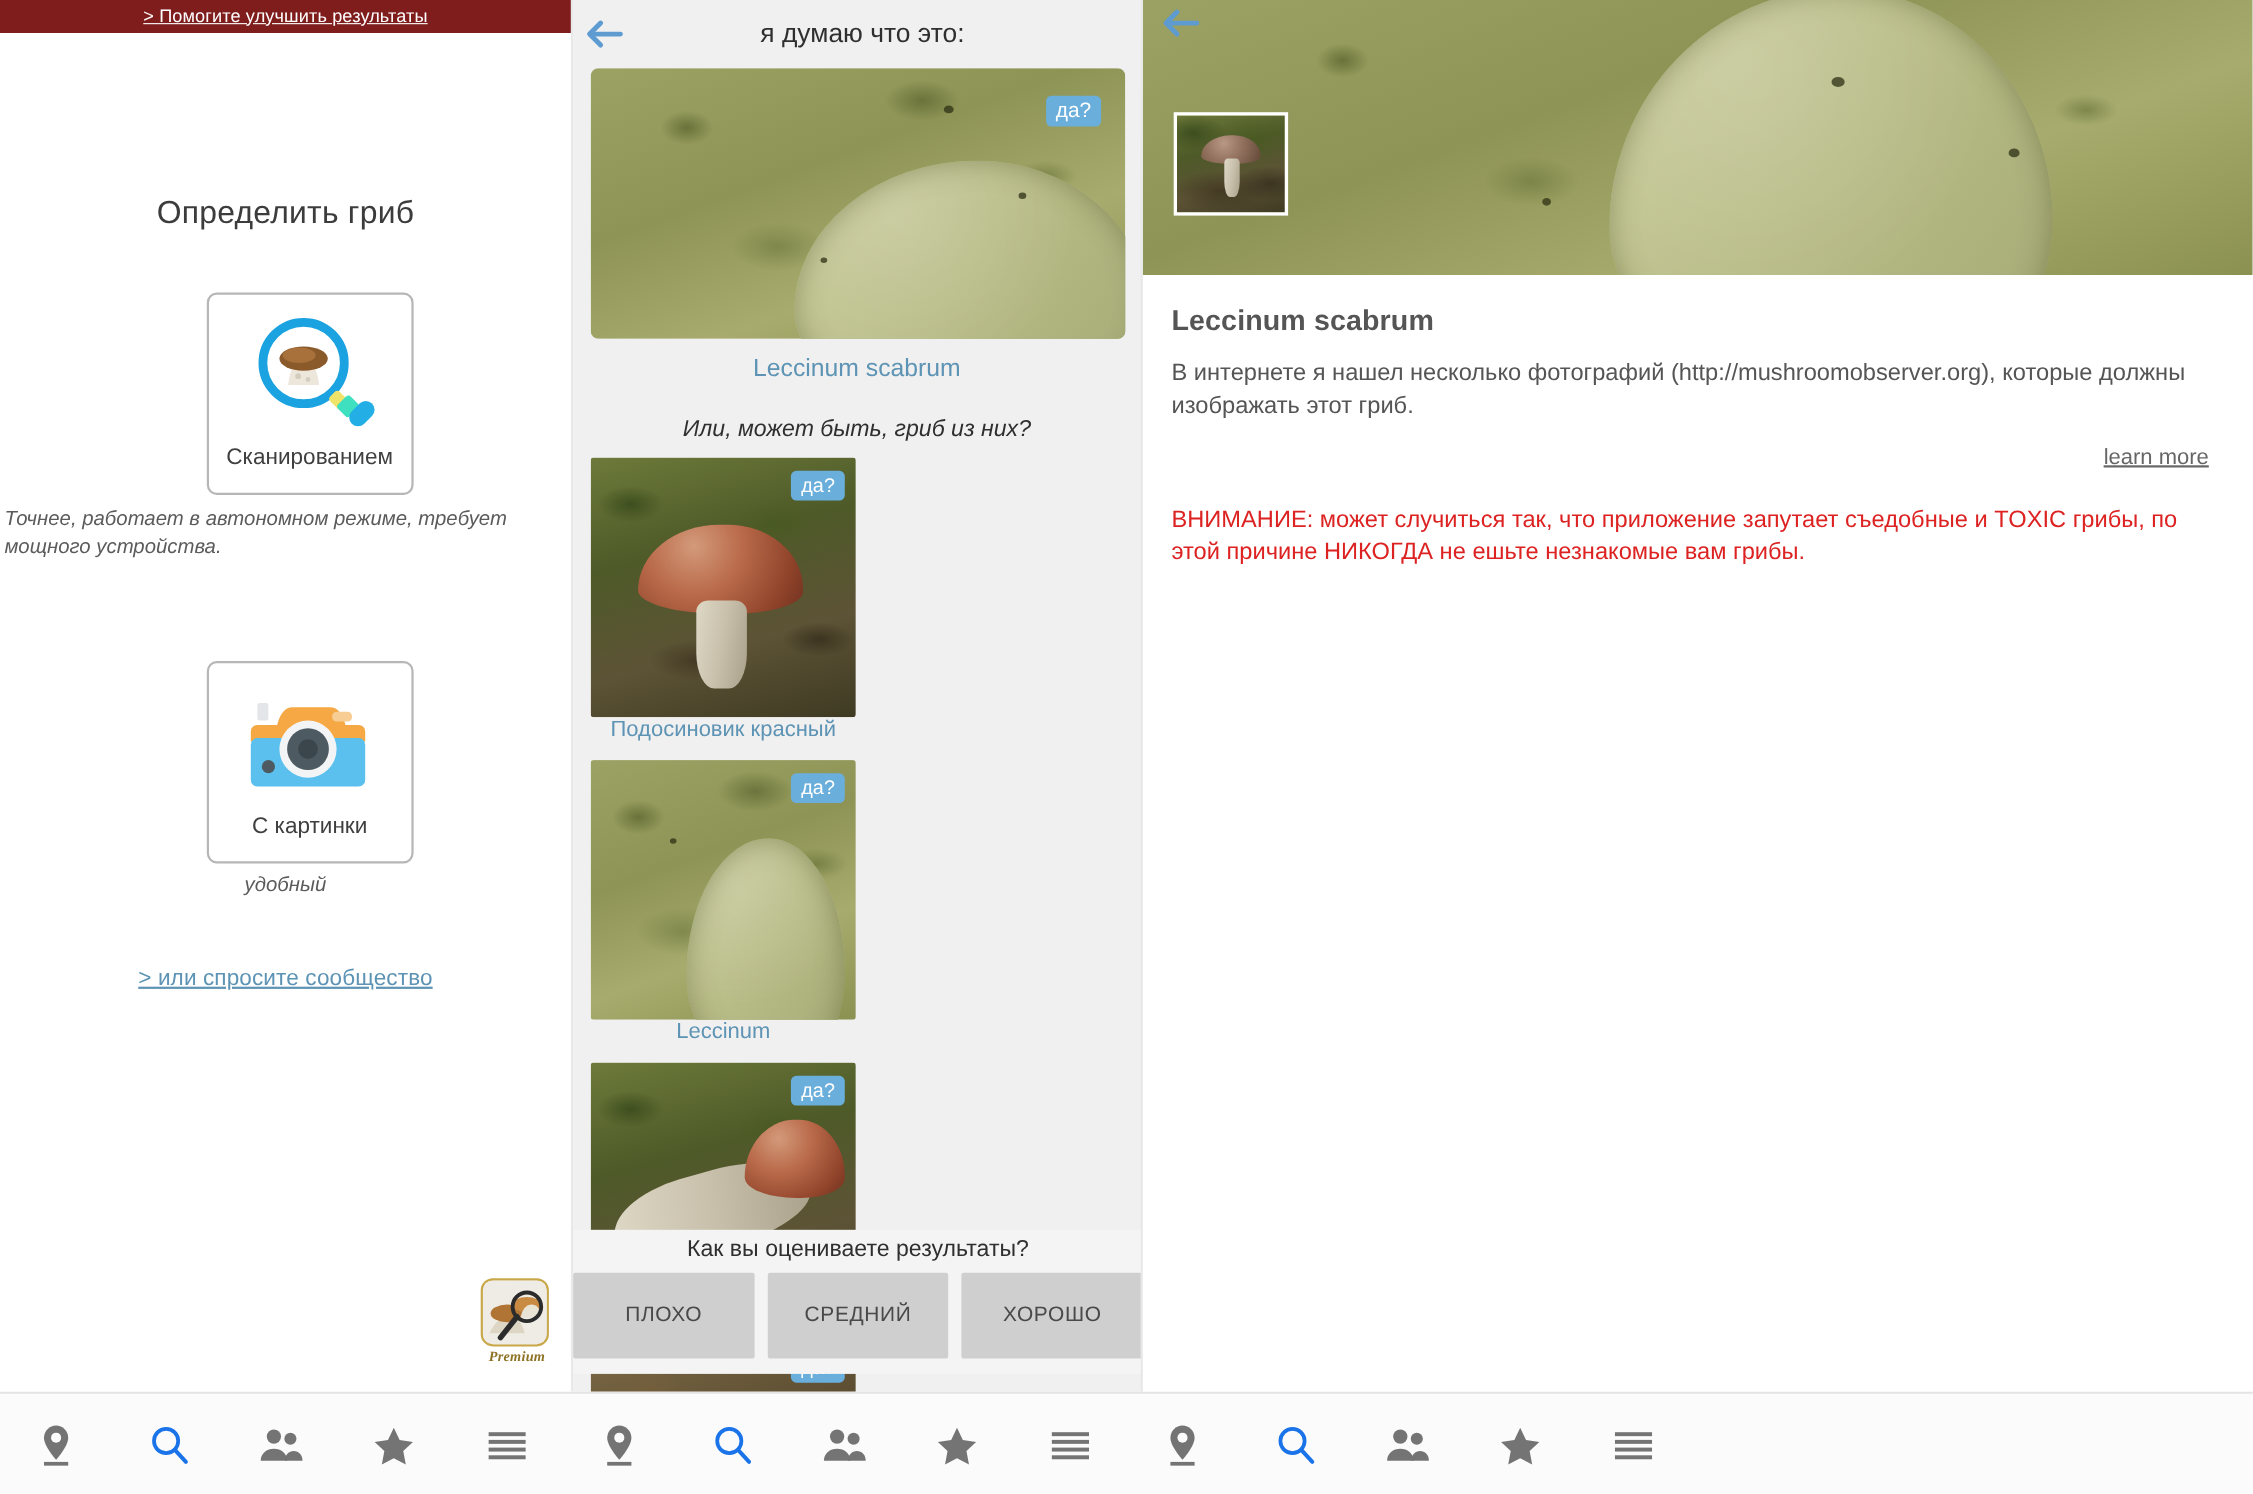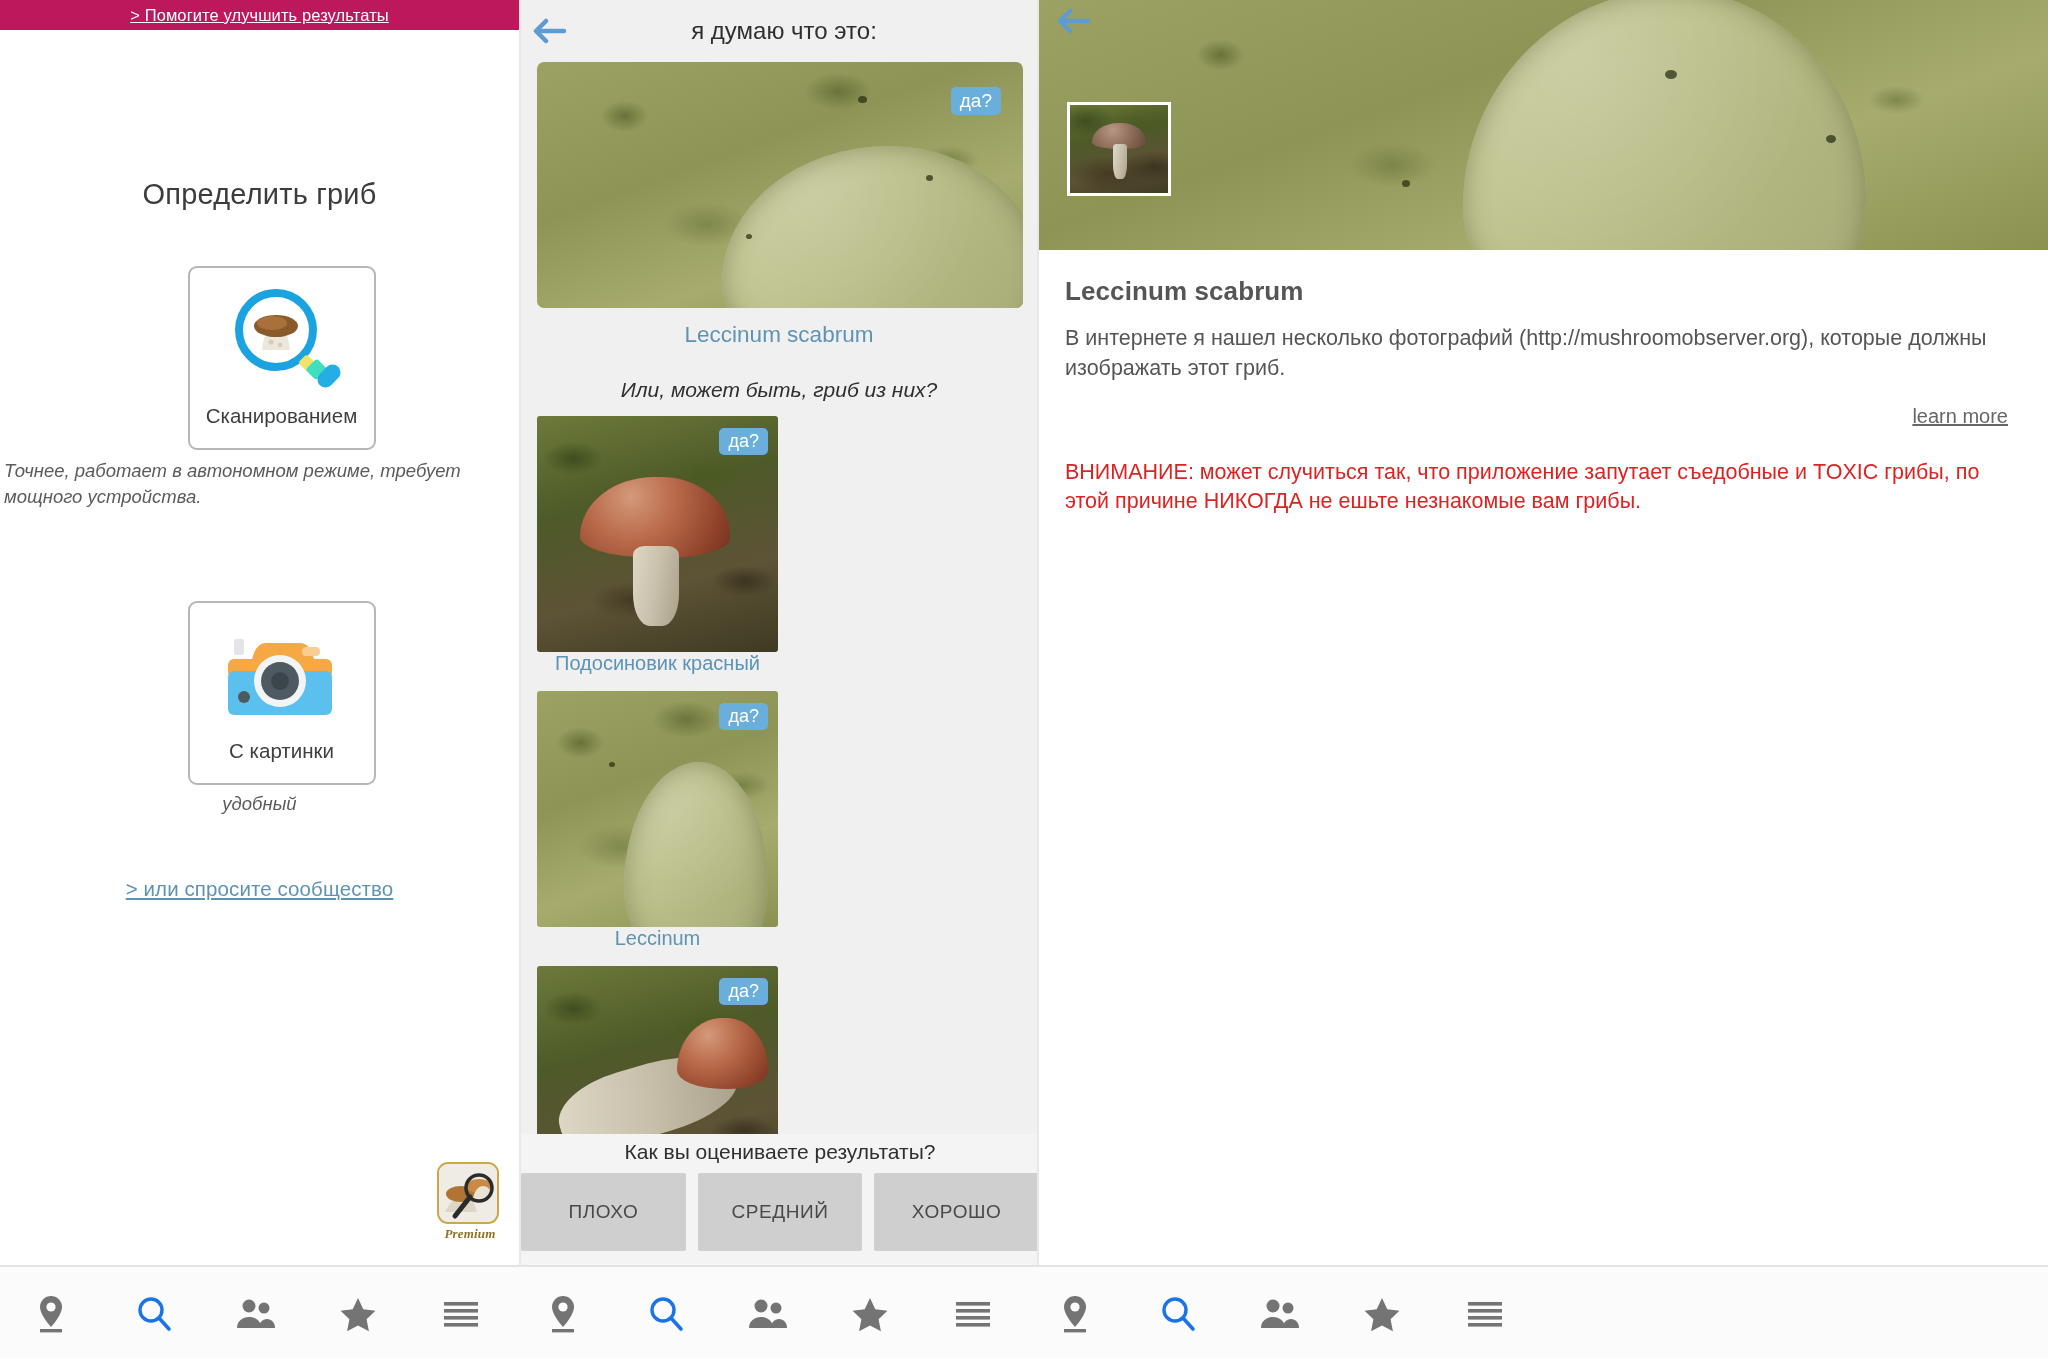--- a/index.html
+++ b/index.html
@@ -13,21 +13,21 @@
   .panes { display: flex; flex: 1 1 auto; height: 1265px; }
 
   
   .pane { position: relative; height: 1265px; overflow: hidden; background: #fff; }
   .pane-left   { width: 521px; border-right: 2px solid #e8e8e8; }
   .pane-mid    { width: 518px; background: #f0f0f0; border-right: 2px solid #e8e8e8; }
   .pane-right  { width: 1009px; background: #fff; }
 
   
   .green-bar {
-    height: 30px; background: #be185d; width: 100%;
+    height: 30px; background: #7f1d1d; width: 100%;
     display: flex; align-items: center; justify-content: center;
   }
   .green-bar a {
     color: #ffffff; font-size: 16.5px; text-decoration: underline;
     letter-spacing: .1px; white-space: nowrap;
   }
   .left-body { position: relative; height: 1235px; display: flex; flex-direction: column; align-items: center; }
   .left-title { margin-top: 148px; font-size: 29px; color: #3c3c3c; font-weight: 400; letter-spacing: .2px; }
   .opt-card {
     margin-top: 55px; width: 188px; height: 184px;
@@ -72,21 +72,21 @@
     position: absolute; background: #6aaedb; color: #fff; font-size: 19px;
     padding: 4px 9px 5px; border-radius: 5px; line-height: 1; top: 25px; right: 22px;
   }
   .hero-caption { text-align: center; font-size: 22.5px; color: #5d93b4; margin-top: 14px; }
   .maybe-line { text-align: center; font-size: 21px; font-style: italic; color: #2f2f2f; margin-top: 30px; }
   .grid { display: flex; flex-wrap: wrap; gap: 16px; padding: 14px 16px 0; }
   .grid-cell { width: 241px; }
   .grid-img { position: relative; width: 241px; height: 236px; overflow: hidden; border-radius: 3px; }
   .grid-img .yes-badge { top: 12px; right: 10px; font-size: 18px; }
   .grid-caption { text-align: center; font-size: 20px; color: #5d93b4; }
-  .rating-bar { position: absolute; left: 0; bottom: 0; width: 518px; background: #f4f4f4; padding: 6px 0 14px; }
+  .rating-bar { position: absolute; left: 0; bottom: 16px; width: 518px; background: #f4f4f4; padding: 6px 0 14px; }
   .rating-q { text-align: center; font-size: 21px; color: #2f2f2f; margin-bottom: 9px; }
   .rating-btns { display: flex; justify-content: center; gap: 12px; }
   .rating-btn {
     background: #cfcfcf; color: #494949; font-size: 19px; letter-spacing: .6px;
     padding: 28px 0; width: 167px; text-align: center; border: none; border-radius: 2px;
     font-family: "Liberation Sans", sans-serif; cursor: pointer;
   }
 
   
   .right-head { position: relative; width: 1009px; height: 250px; overflow: hidden; background: #8f9452; }

